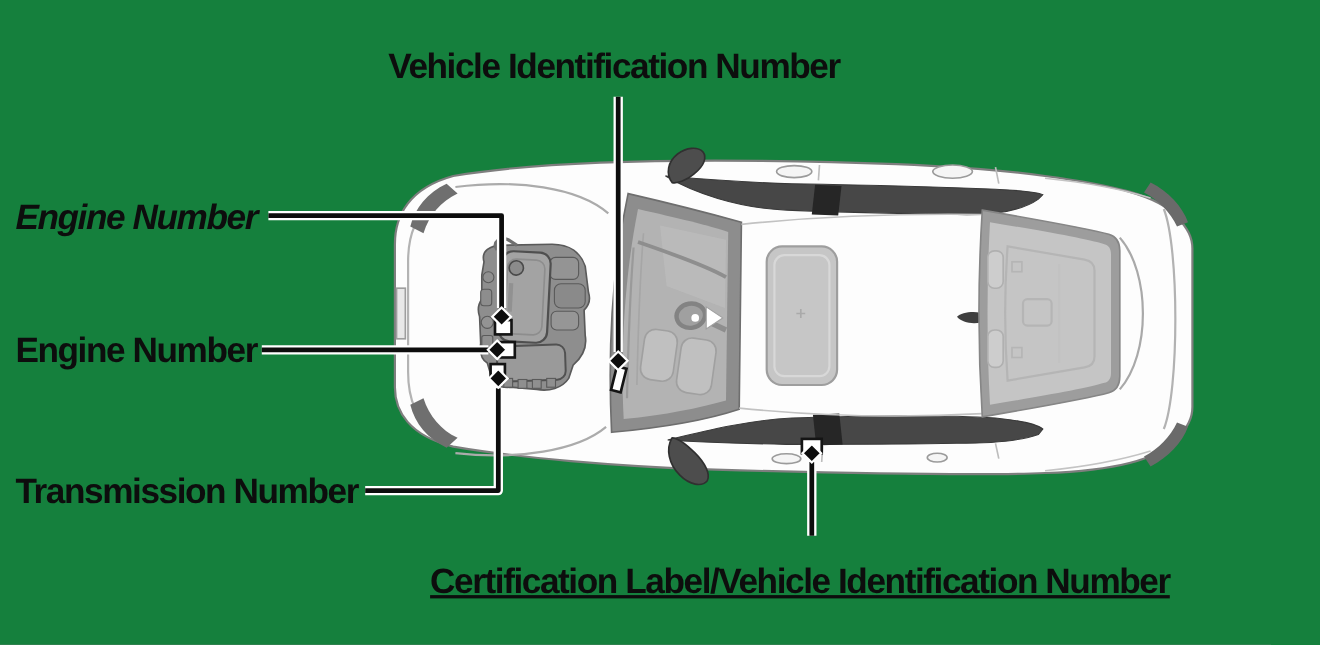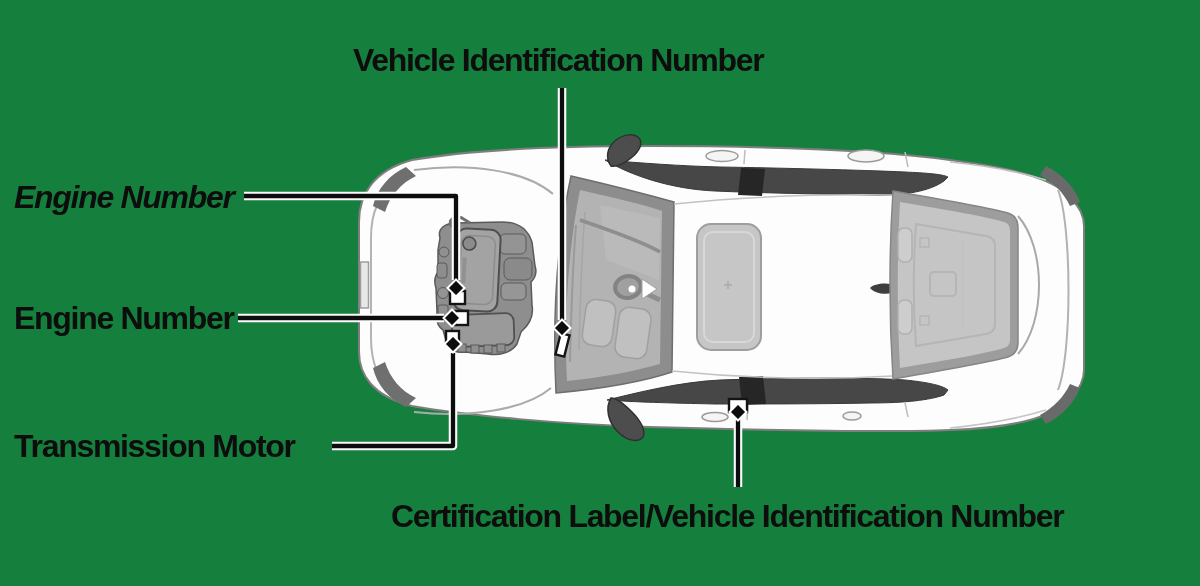--- a/index.html
+++ b/index.html
@@ -20,21 +20,21 @@
     line-height:32px;
     letter-spacing:-1.3px;
     color:#0d0d0d;
     white-space:nowrap;
     user-select:none;
   }
   #label-vin-top{left:353px;top:44px;}
   #label-engine{left:14px;top:181px;font-style:italic;}
   #label-motor{left:14px;top:302px;}
   #label-transmission{left:14px;top:430px;}
-  #label-certification{left:391px;top:500px;}
+  #label-certification{left:391px;top:512px;text-decoration:underline;}
 </style>
 </head>
 <body>
 
 <div class="stage">
 
   <svg width="1200" height="586" viewBox="0 0 1200 586">
 
     <g>
       <path d="M 359,222
@@ -232,16 +232,16 @@
       <path d="M 738,403.5 L 746.5,412 L 738,420.5 L 729.5,412 Z"></path>
     </g>
   </svg>
 
   <div class="callout-label" id="label-vin-top">Vehicle Identification Number</div>
 
   <div class="callout-label" id="label-engine">Engine Number</div>
 
   <div class="callout-label" id="label-motor">Engine Number</div>
 
-  <div class="callout-label" id="label-transmission">Transmission Motor</div>
+  <div class="callout-label" id="label-transmission">Transmission Number</div>
 
   <div class="callout-label" id="label-certification">Certification Label/Vehicle Identification Number</div>
 </div>
 
 </body></html>

